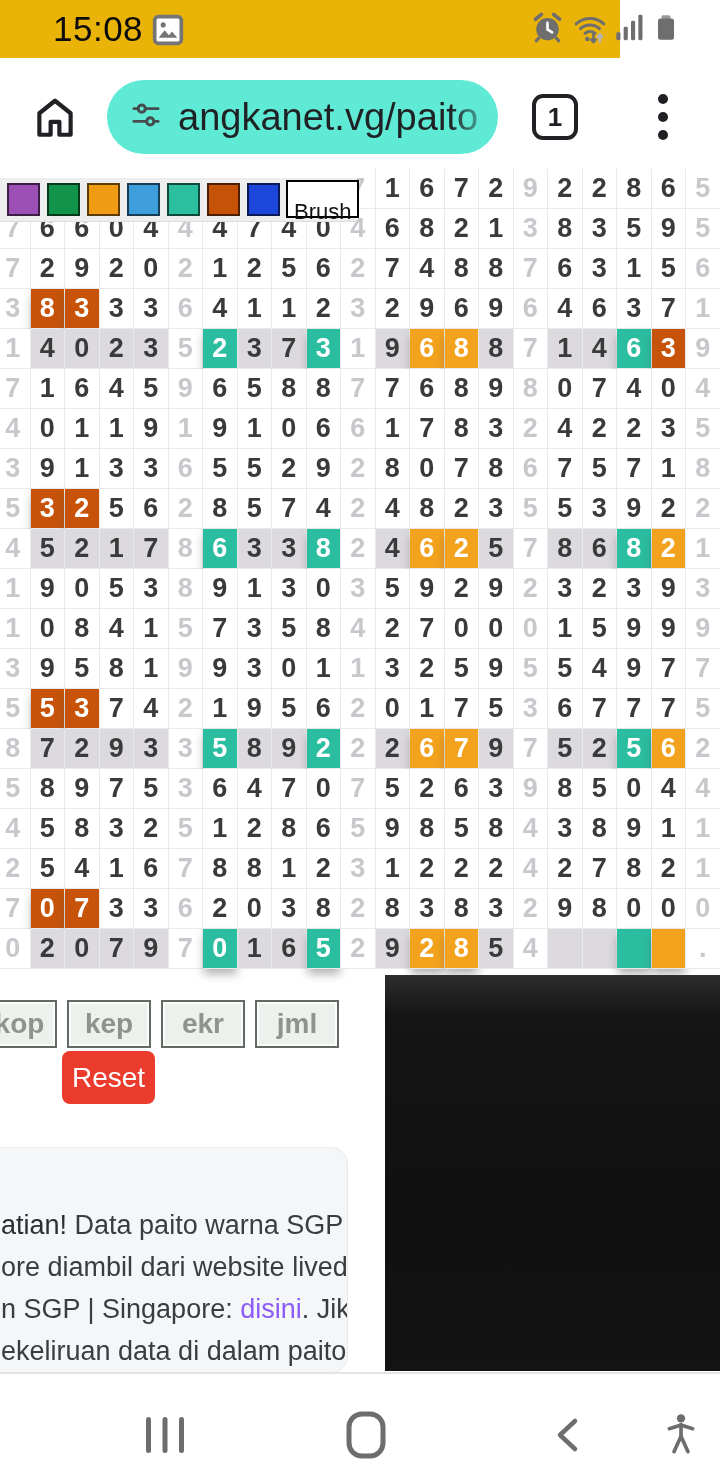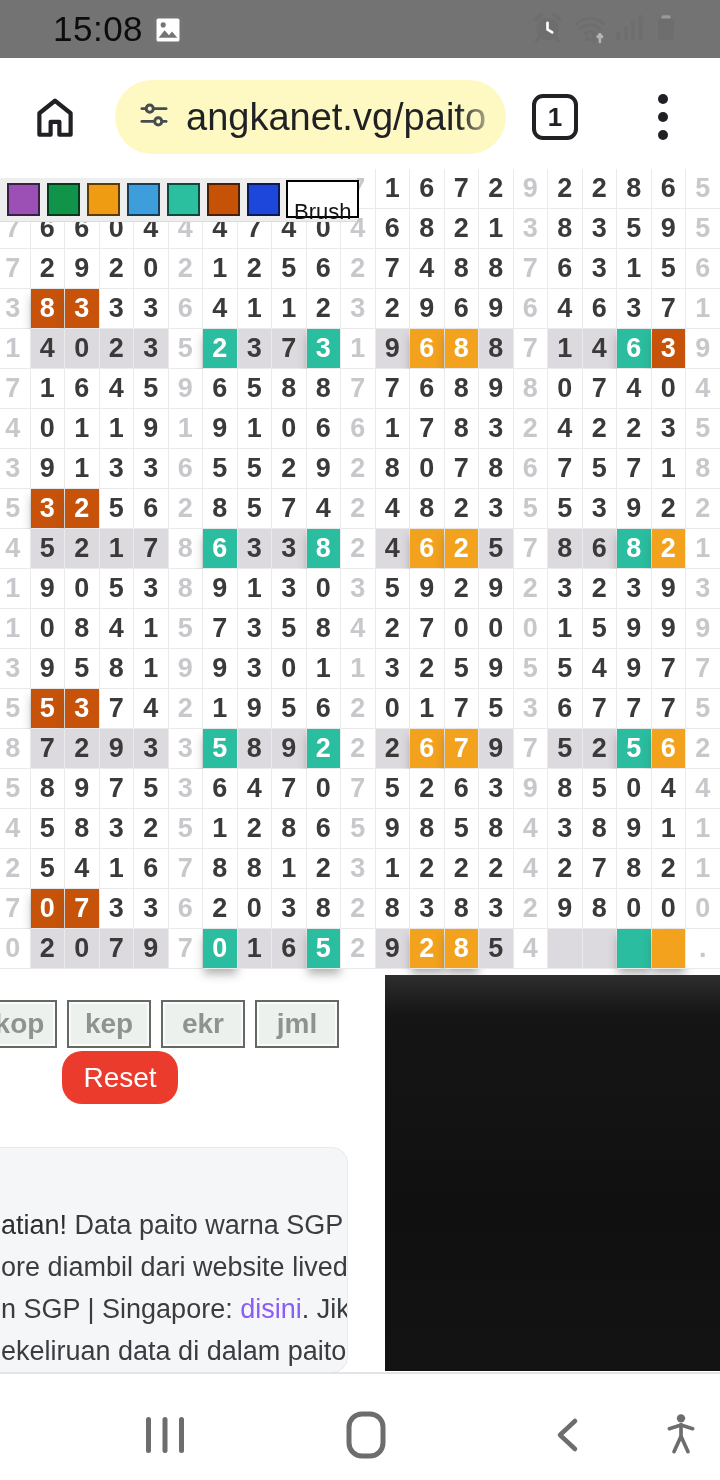--- a/index.html
+++ b/index.html
@@ -1,28 +1,28 @@
 <!DOCTYPE html>
 <html><head>
 <meta charset="utf-8">
 <style>
   html,body{margin:0;padding:0;}
   body{width:720px;height:1480px;position:relative;overflow:hidden;background:#fff;
        font-family:"Liberation Sans",sans-serif;}
   
-  .status-bar{position:absolute;top:0;left:0;width:720px;height:58px;background:#737373;}
+  .status-bar{position:absolute;top:0;left:0;width:620px;height:58px;background:#eab308;}
   .time{position:absolute;left:53px;top:9px;font-size:35px;font-weight:500;color:#0c0c0c;letter-spacing:.5px;}
   .gallery{position:absolute;left:151px;top:13px;}
   .sicon{position:absolute;top:11px;}
   .alarm{left:531px}.wifi{left:572px}.signal{left:613px}.battery{left:651px}
   
   .address-bar{position:absolute;top:58px;left:0;width:720px;height:104px;background:#fff;}
   .homeic{position:absolute;left:30px;top:34px;}
-  .omnibox{position:absolute;left:115px;top:22px;width:391px;height:74px;border-radius:37px;
-           background:#fef9c3;display:flex;align-items:center;overflow:hidden;}
+  .omnibox{position:absolute;left:107px;top:22px;width:391px;height:74px;border-radius:37px;
+           background:#5eead4;display:flex;align-items:center;overflow:hidden;}
   .tune{margin-left:22px;flex:0 0 auto;}
   .url{margin-left:15px;font-size:38px;color:#1f2124;white-space:nowrap;
        -webkit-mask-image:linear-gradient(90deg,#000 85%,transparent 99%);
        mask-image:linear-gradient(90deg,#000 85%,transparent 99%);width:330px;}
   .tabbox{position:absolute;left:532px;top:36px;width:38px;height:38px;border:4px solid #202124;
           border-radius:11px;display:flex;align-items:center;justify-content:center;
           font-size:26px;font-weight:700;color:#202124;}
   .kebab{position:absolute;left:657px;top:36px;width:12px;height:46px;}
   .kebab span{position:absolute;left:1px;width:10px;height:10px;border-radius:50%;background:#1f2124;}
   .kebab span:nth-child(1){top:0}.kebab span:nth-child(2){top:18px}.kebab span:nth-child(3){top:36px}
@@ -44,22 +44,22 @@
   .swatch{width:33px;height:33px;box-sizing:border-box;border:2px solid rgba(0,0,0,.62);
           margin-right:7px;flex:0 0 auto;}
   .brush-btn{height:38px;background:#fff;border:2px solid #000;color:#111;font-size:22px;
              font-family:"Liberation Sans",sans-serif;padding:17px 6px;margin-left:-4px;}
   
   .filter-row{position:absolute;left:-18px;top:1000px;display:flex;gap:10px;}
   .fbtn{min-width:84px;height:48px;background:#edf1ed;border:2px solid #636a63;color:#8d9490;
         font-size:28px;font-weight:700;font-family:"Liberation Sans",sans-serif;
         box-shadow:inset 0 0 0 2px #fbfbfb;}
   .fbtn:first-child{min-width:75px;}
-  .reset-btn{position:absolute;left:62px;top:1051px;width:116px;height:53px;background:#ea3b2c;
-             border:none;border-radius:20px;color:#fff;font-size:28px;
+  .reset-btn{position:absolute;left:62px;top:1051px;width:93px;height:53px;background:#ea3b2c;
+             border:none;border-radius:8px;color:#fff;font-size:28px;
              font-family:"Liberation Sans",sans-serif;}
   
   .notice-card{position:absolute;left:-30px;top:1147px;width:378px;height:226px;background:#f4f6f8;
                border:1px solid #e8eaed;border-radius:16px;box-sizing:border-box;overflow:hidden;}
   .notice-text{position:absolute;left:30px;top:56px;width:340px;font-size:27px;color:#3a3d40;}
   .nline{line-height:42px;white-space:nowrap;}
   .nb{font-weight:400;color:#2c2e30;}
   .nlink{color:#8b5cf6;}
   
   .video-box{position:absolute;left:385px;top:975px;width:335px;height:396px;

